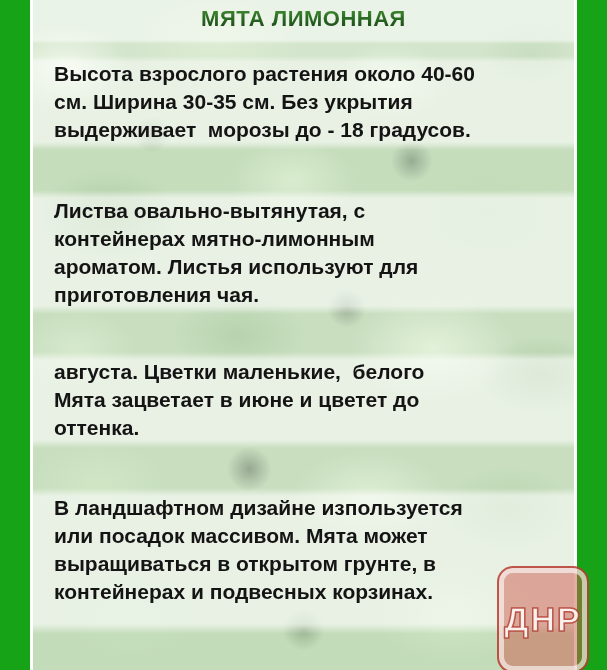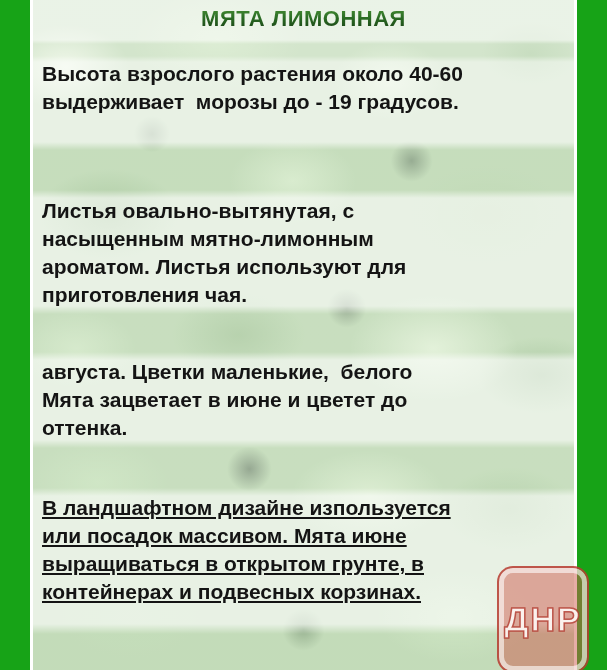--- a/index.html
+++ b/index.html
@@ -82,29 +82,29 @@
     background-image:linear-gradient(to bottom,
       var(--title-gradient-top) 0%,
       var(--title-gradient-mid) 45%,
       var(--title-gradient-bottom) 100%);
     -webkit-background-clip:text;
     background-clip:text;
     color:transparent;
     margin:0;
   }
   .para{
-    position:absolute;left:9px;right:4px;
+    position:absolute;left:21px;right:4px;
     color:var(--text-black);
     font-size:21px;line-height:28px;font-weight:700;
   }
   .para .line{display:block;white-space:pre-wrap;}
   .p1{top:60px;}
   .p2{top:197px;}
   .p3{top:358px;}
-  .p4{top:494px;text-decoration:underline;}
+  .p4{top:494px;}
   .watermark{
     position:absolute;left:497px;top:566px;
     width:92px;height:107px;
     box-sizing:border-box;
     border:2px solid rgba(180,55,45,.72);
     border-radius:16px;
     background:rgba(205,92,78,.5);
     box-shadow:inset 0 0 0 5px rgba(255,255,255,.6);
     z-index:5;
     display:flex;flex-direction:column;
@@ -128,39 +128,40 @@
   <div class="side-bar right"></div>
 
   <div class="content">
     <div class="photo"></div>
     <div class="wash"></div>
 
     <h1 class="title">МЯТА ЛИМОННАЯ</h1>
 
     <div class="para p1">
       <span class="line">Высота взрослого растения около 40-60</span>
-      <span class="line">выдерживает  морозы до - 19 градусов.</span>
+      <span class="line">см. Ширина 30-35 см. Без укрытия</span>
+      <span class="line">выдерживает  морозы до - 18 градусов.</span>
     </div>
 
     <div class="para p2">
-      <span class="line">Листья овально-вытянутая, с</span>
-      <span class="line">насыщенным мятно-лимонным</span>
+      <span class="line">Листва овально-вытянутая, с</span>
+      <span class="line">контейнерах мятно-лимонным</span>
       <span class="line">ароматом. Листья используют для</span>
       <span class="line">приготовления чая.</span>
     </div>
 
     <div class="para p3">
       <span class="line">августа. Цветки маленькие,  белого</span>
       <span class="line">Мята зацветает в июне и цветет до</span>
       <span class="line">оттенка.</span>
     </div>
 
     <div class="para p4">
       <span class="line">В ландшафтном дизайне изпользуется</span>
-      <span class="line">или посадок массивом. Мята июне</span>
+      <span class="line">или посадок массивом. Мята может</span>
       <span class="line">выращиваться в открытом грунте, в</span>
       <span class="line">контейнерах и подвесных корзинах.</span>
     </div>
   </div>
 
   <div class="watermark">
     <span>ДНР</span>
   </div>
 </div>
 

